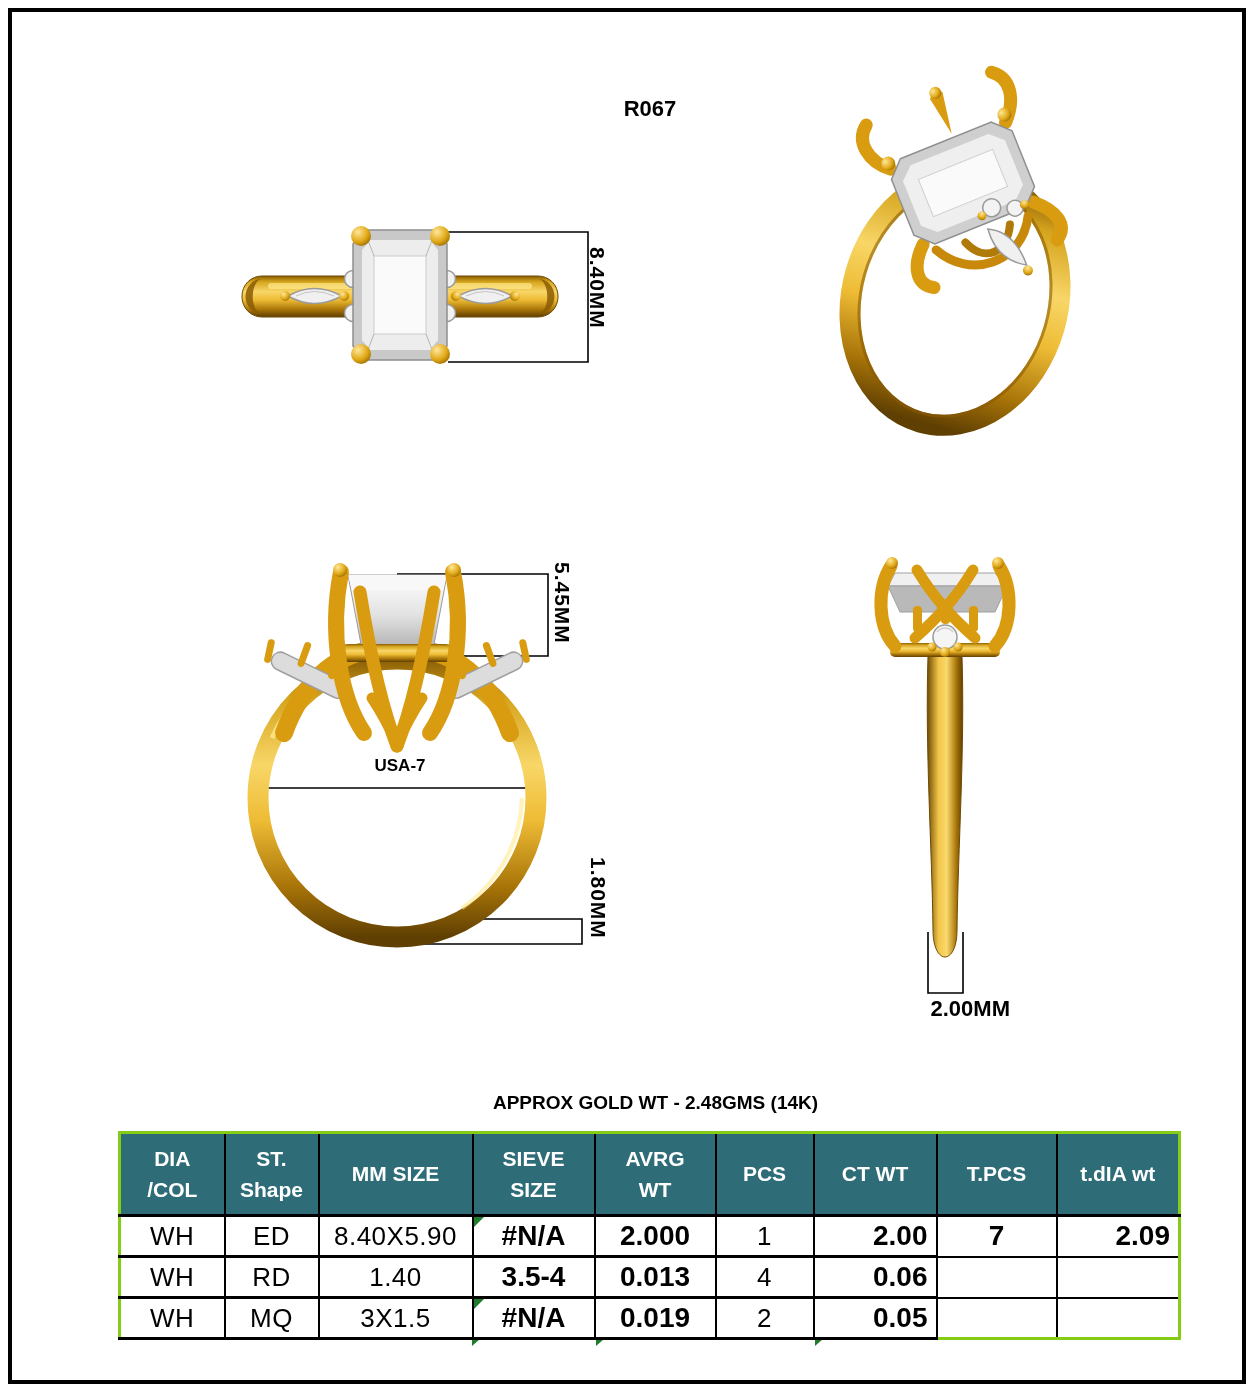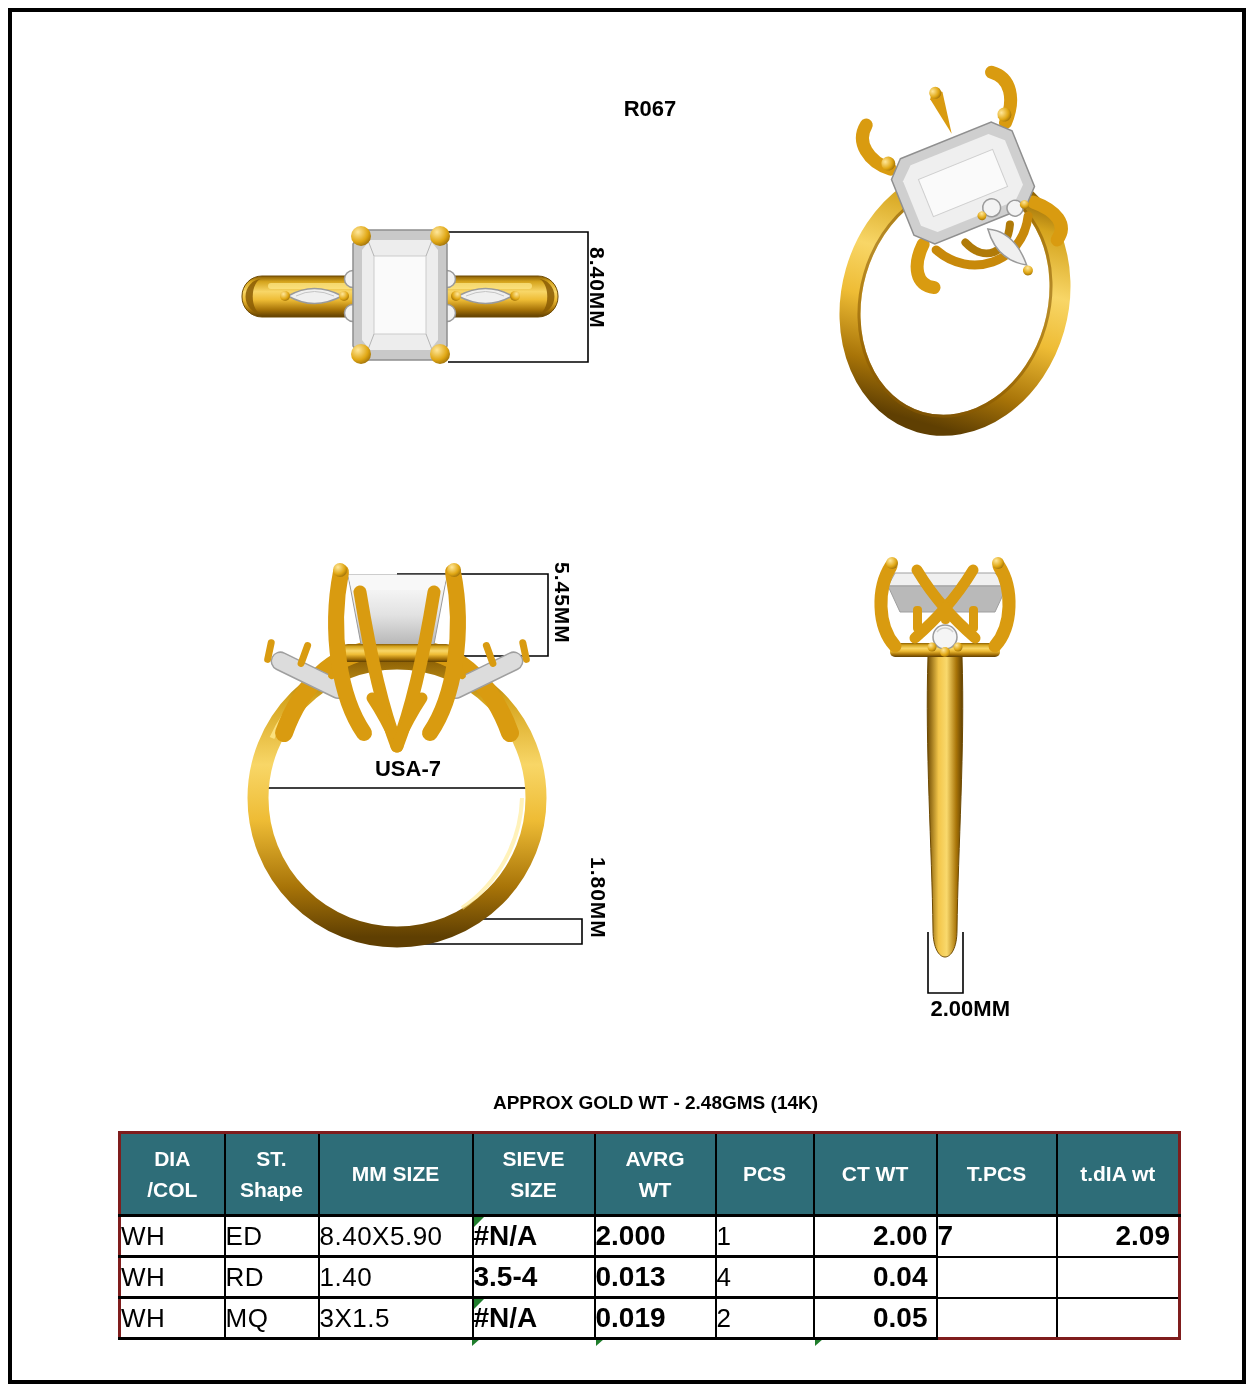--- a/index.html
+++ b/index.html
@@ -5,41 +5,41 @@
   html,body{margin:0;padding:0;background:#fff;}
   #page{position:relative;width:1254px;height:1392px;background:#fff;overflow:hidden;
         font-family:"Liberation Sans",sans-serif;color:#000;}
   #frame{position:absolute;left:8px;top:8px;width:1238px;height:1376px;
          border:4px solid #000;box-sizing:border-box;}
   .abs{position:absolute;}
   .lbl{font-weight:bold;color:#000;}
   .vlabel{writing-mode:vertical-rl;text-orientation:mixed;font-weight:bold;
           font-size:21px;letter-spacing:1px;white-space:nowrap;}
   #title{left:560px;top:96px;width:180px;text-align:center;font-size:22px;}
-  #usa7{left:308px;top:756px;width:200px;text-align:center;font-size:22px;}
+  #usa7{left:300px;top:756px;width:200px;text-align:center;font-size:17px;}
   #dim-840{left:585px;top:247px;}
   #dim-545{left:550px;top:562px;}
   #dim-180{left:586px;top:857px;}
   #dim-200{left:880px;top:996px;width:130px;text-align:right;font-size:22px;}
   #goldnote{left:118px;top:1092px;width:1075px;text-align:center;font-size:19px;}
   #overlay{left:0;top:0;z-index:1;}
   .render{z-index:2;}
   .txt{z-index:3;}
   
   #spec-table{position:absolute;left:118px;top:1131px;z-index:3;
               border-collapse:collapse;table-layout:fixed;width:1060px;
-              border:3px solid #7f1d1d;}
+              border:3px solid #84cc16;}
   #spec-table th{background:#2e6d78;color:#fff;font-weight:bold;font-size:21px;
                  line-height:1.5;white-space:pre-line;text-align:center;
                  vertical-align:middle;border:2px solid #000;border-bottom:3px solid #000;
                  padding:0;}
   #spec-table thead tr{height:83px;}
   #spec-table tbody tr{height:41px;}
   #spec-table td{border:2px solid #000;border-bottom:3px solid #000;
-                 font-size:26px;font-weight:normal;text-align:left;
+                 font-size:26px;font-weight:normal;text-align:center;
                  vertical-align:middle;padding:0;letter-spacing:0.5px;}
   #spec-table td.b{font-weight:bold;font-size:28px;letter-spacing:0;}
   #spec-table td.r{text-align:right;padding-right:8px;}
   #spec-table td.thin{border-bottom:1px solid #000;}
   #spec-table td.flag{position:relative;}
   #spec-table td.flag::after{content:"";position:absolute;left:0;top:0;width:0;height:0;
                  border:5px solid transparent;border-top-color:#1f7d2c;border-left-color:#1f7d2c;}
 </style>
 </head>
 <body>
@@ -287,21 +287,21 @@
         <td class="b thin">7</td>
         <td class="b r thin">2.09</td>
       </tr>
       <tr>
         <td>WH</td>
         <td>RD</td>
         <td>1.40</td>
         <td class="b">3.5-4</td>
         <td class="b">0.013</td>
         <td>4</td>
-        <td class="b r">0.04</td>
+        <td class="b r">0.06</td>
         <td class="thin"></td>
         <td class="thin"></td>
       </tr>
       <tr>
         <td>WH</td>
         <td>MQ</td>
         <td>3X1.5</td>
         <td class="b flag">#N/A</td>
         <td class="b">0.019</td>
         <td>2</td>

